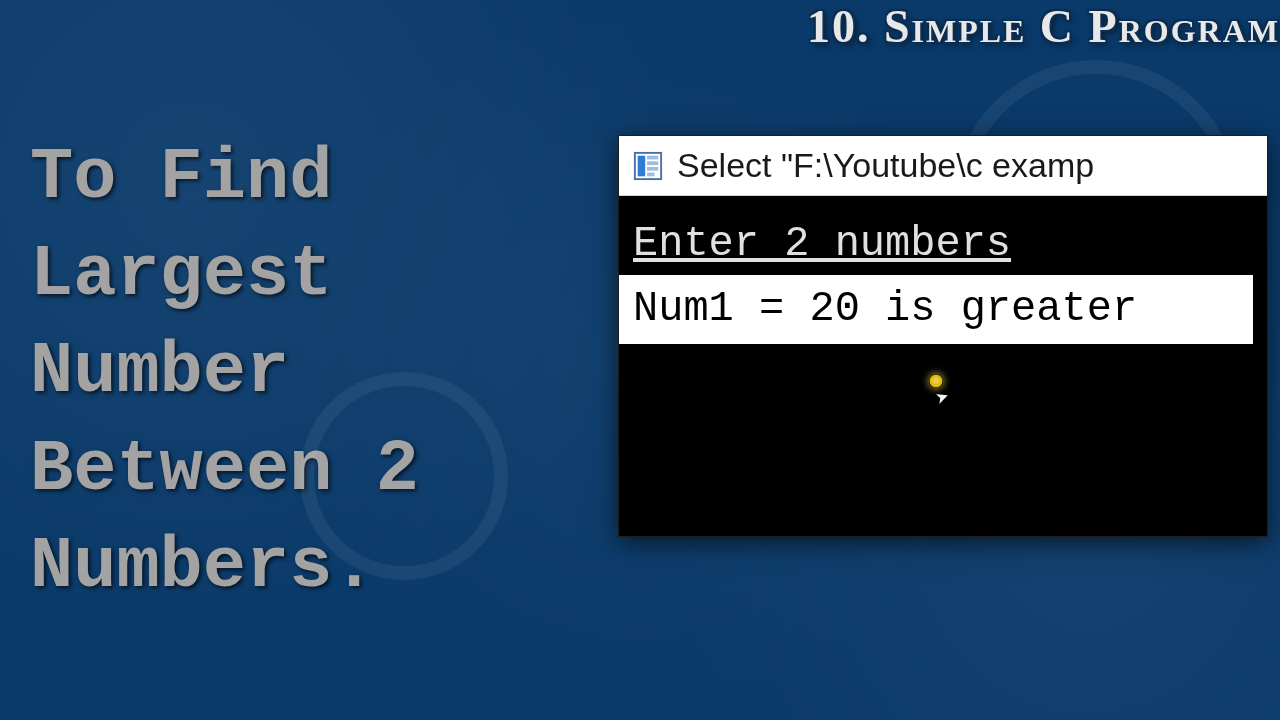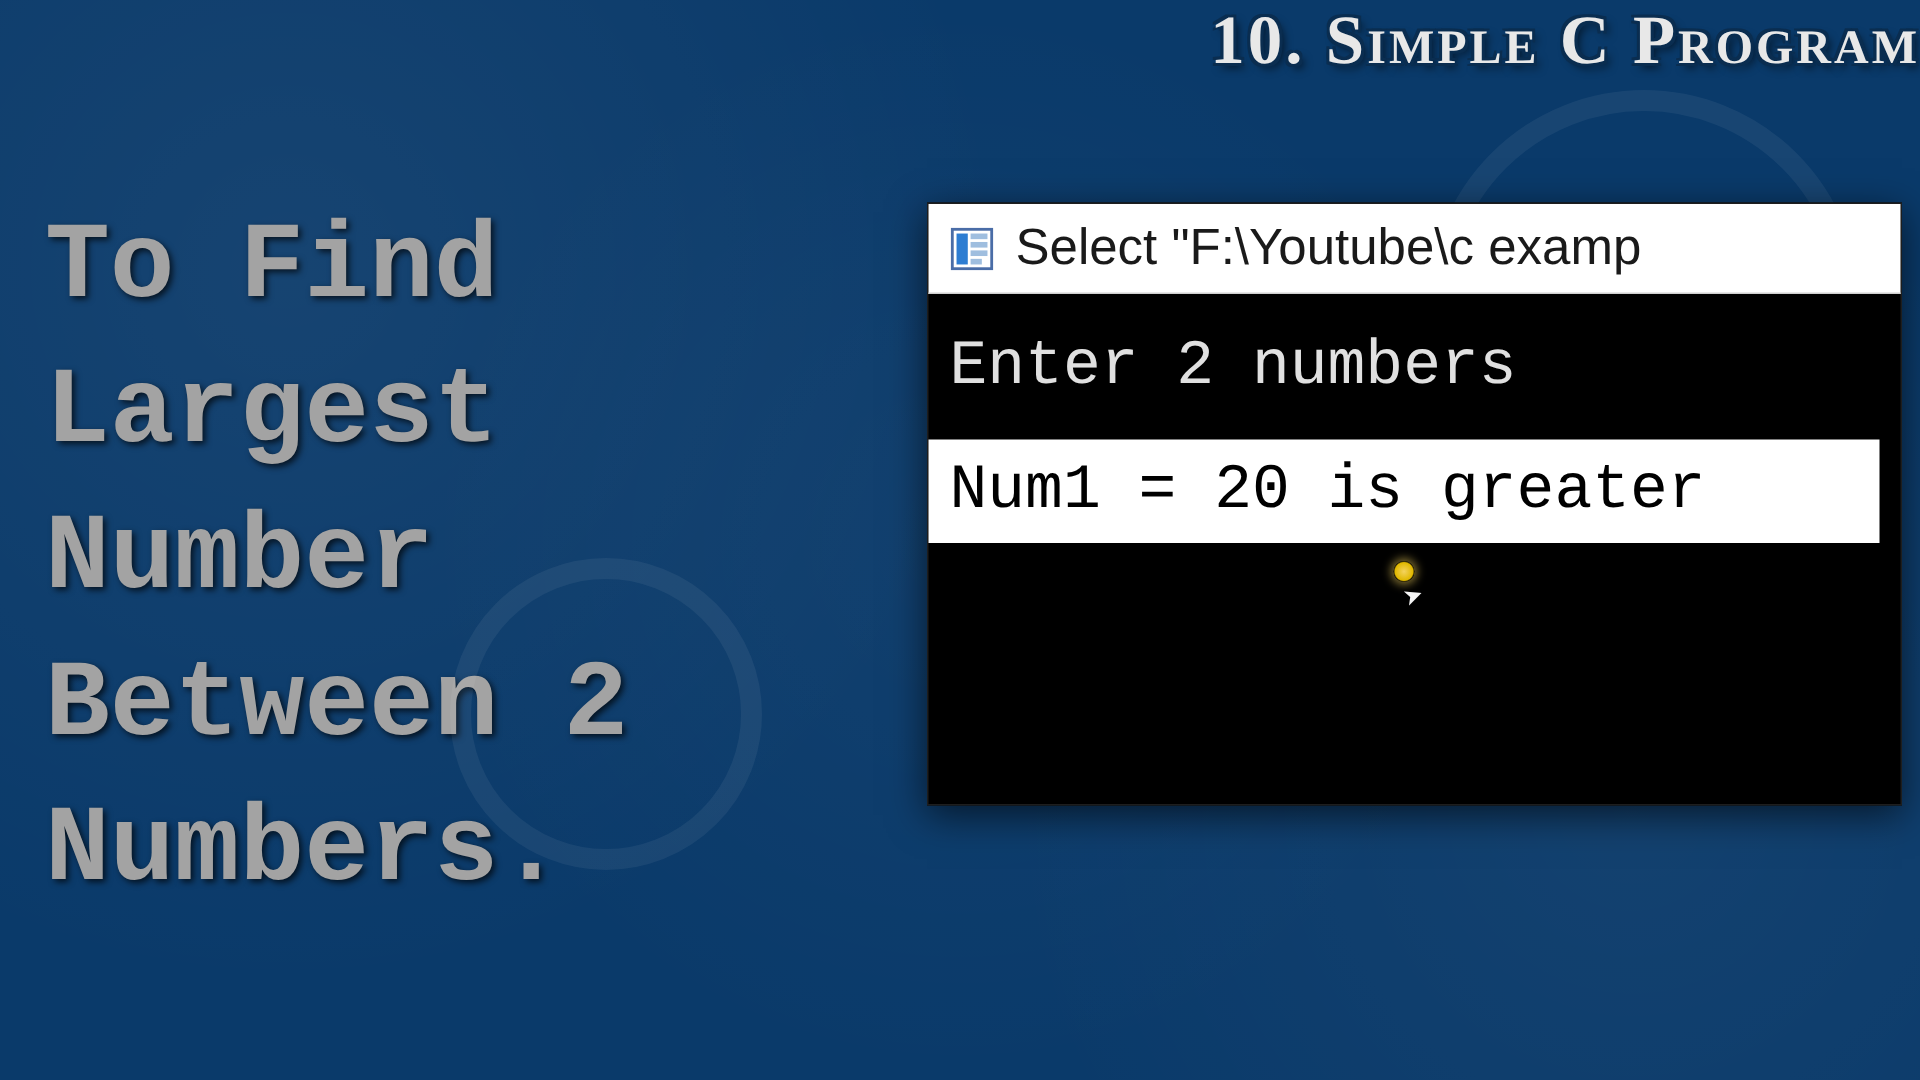--- a/index.html
+++ b/index.html
@@ -100,28 +100,27 @@
   .console-body {
     padding: 18px 14px 30px 14px;
     font-family: 'Consolas', 'Lucida Console', 'Courier New', monospace;
     font-size: 42px;
     line-height: 1.45;
     color: #e0e0e0;
     position: relative;
     min-height: 340px;
   }
 
-  .console-line { white-space: pre; }
+  .console-line { white-space: pre; text-decoration: underline; }
 
   .highlight-line {
     background: #ffffff;
     color: #000000;
     display: inline-block;
     padding: 4px 10px 4px 0;
-    margin-top: 18px;
     margin-left: -14px;
     padding-left: 14px;
     width: calc(100% + 14px);
   }
 
   .cursor-spot {
     position: absolute;
     width: 14px;
     height: 14px;
     background: radial-gradient(circle, #f4d35e 0%, #e0b800 60%, transparent 70%);

